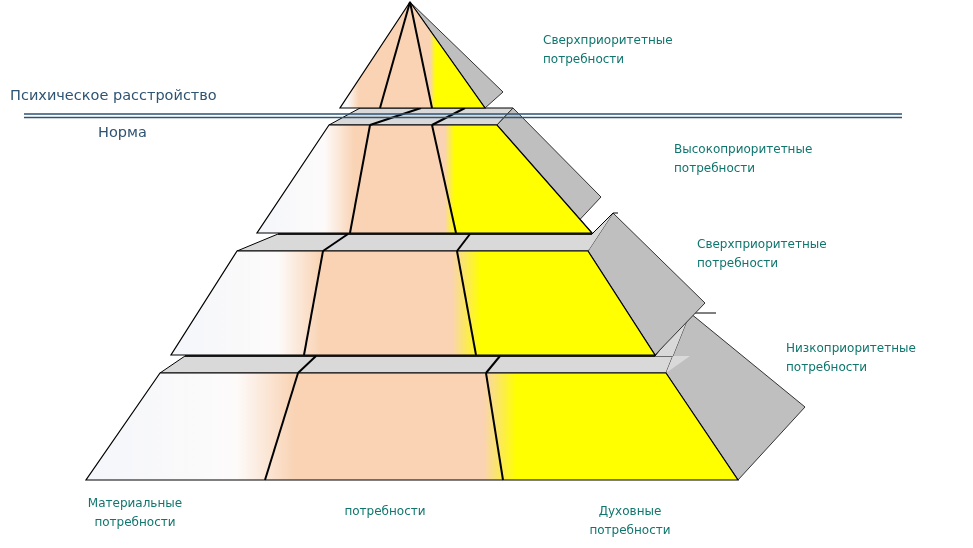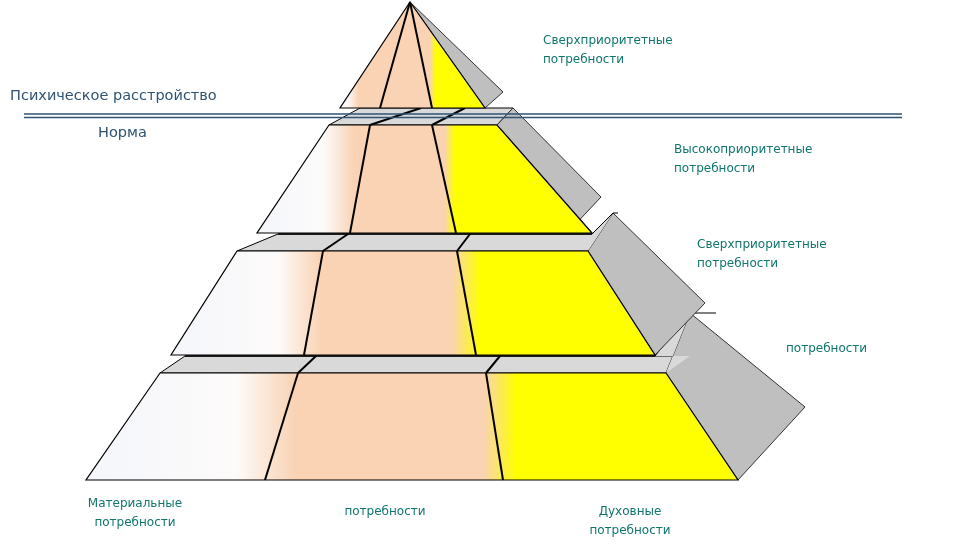--- a/index.html
+++ b/index.html
@@ -108,20 +108,21 @@
 </div>
 <div class="label" style="left:638px; top:140px;margin-left:36px;">
   <span>Высокоприоритетные</span>
   <span>потребности</span>
 </div>
 <div class="label" style="left:697px; top:235px;">
   <span>Сверхприоритетные</span>
   <span>потребности</span>
 </div>
 <div class="label" style="left:786px; top:339px;">
+  <span>Низкоприоритетные</span>
   <span>потребности</span>
 </div>
 
 <div class="label center" style="left:60px; top:494px; width:150px;">
   <span>Материальные</span>
   <span>потребности</span>
 </div>
 <div class="label center" style="left:310px; top:502px; width:150px;">
   <span>потребности</span>
 </div>

